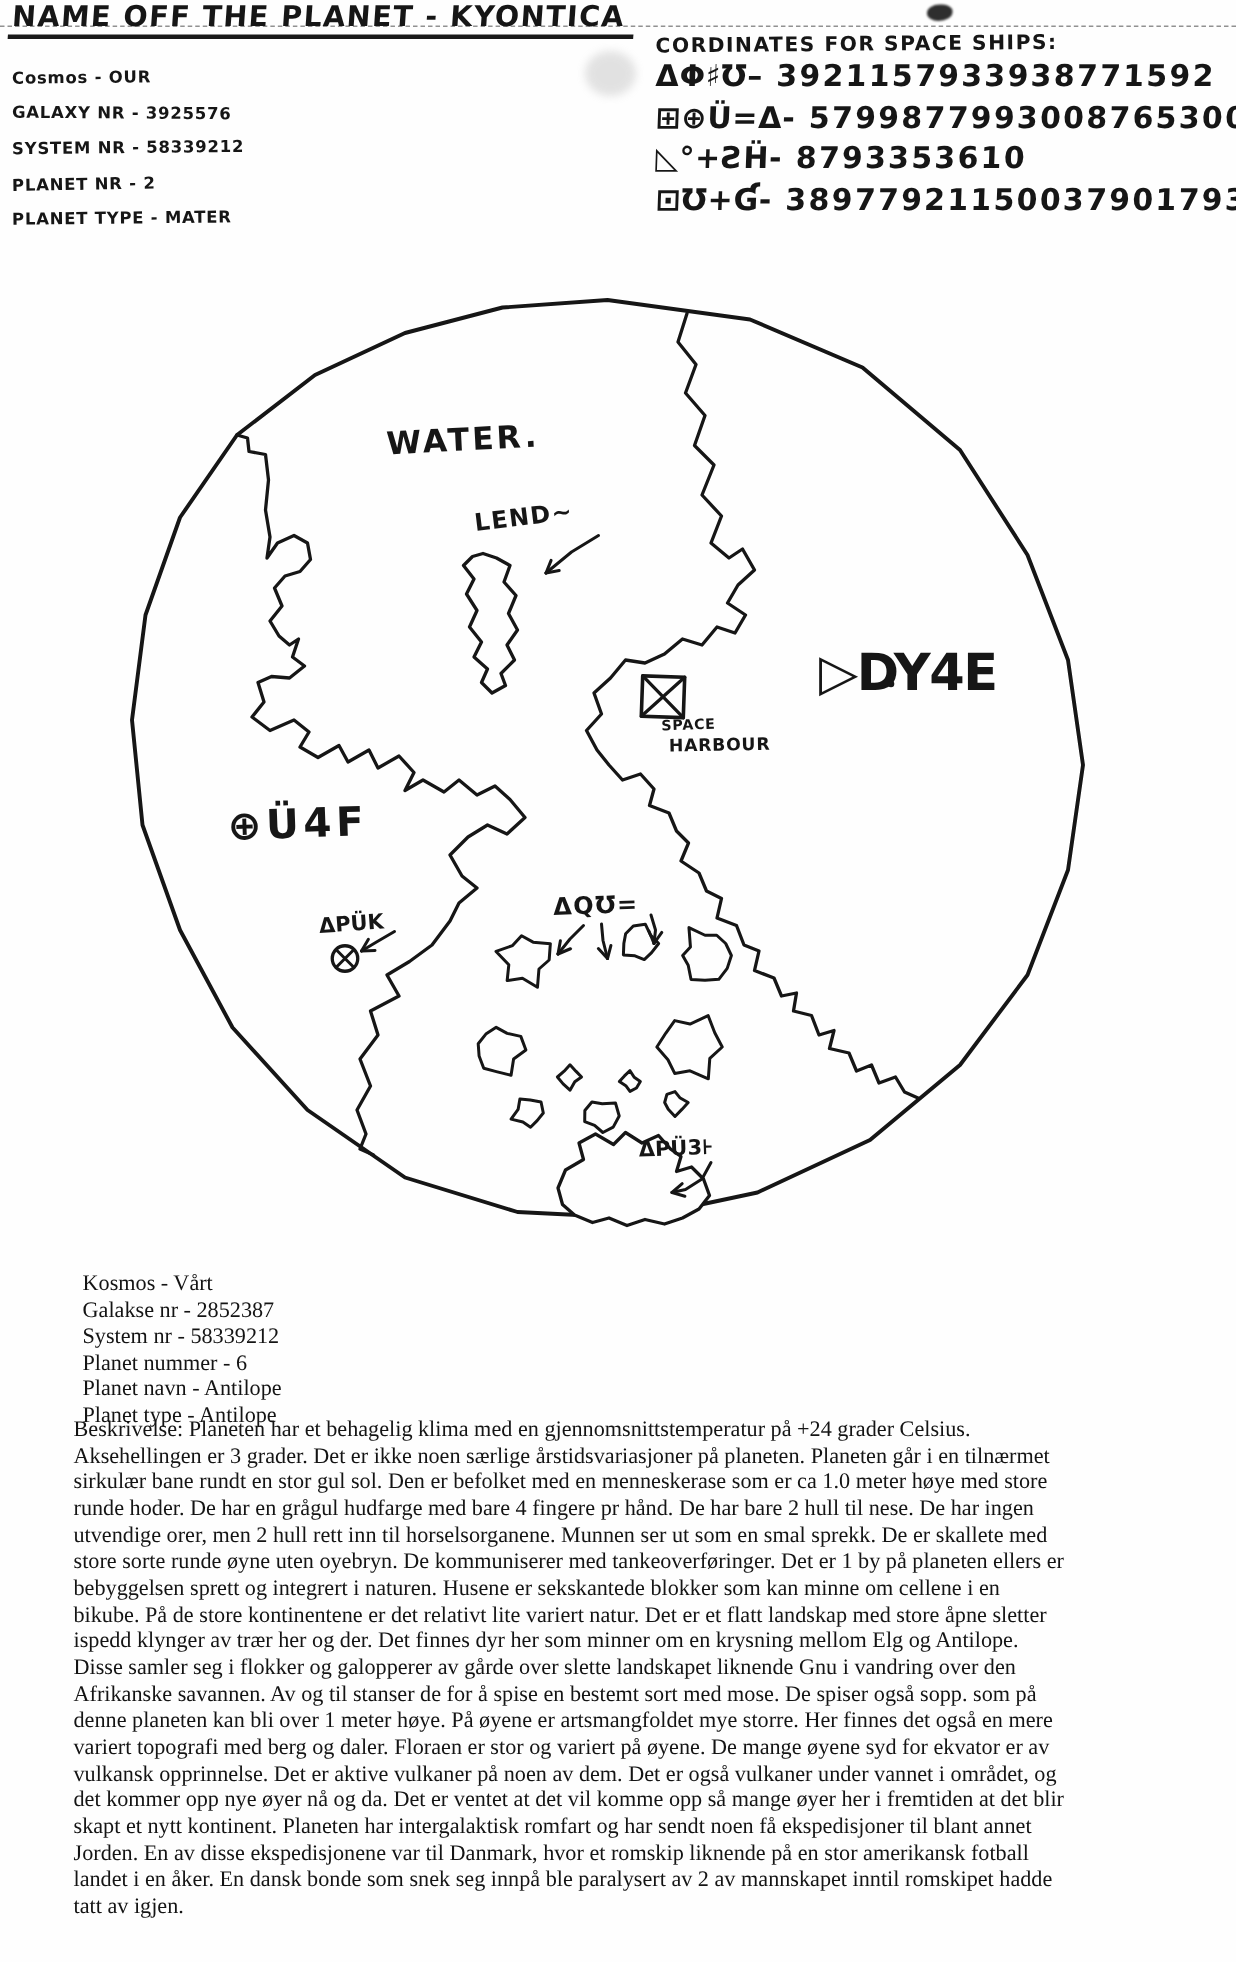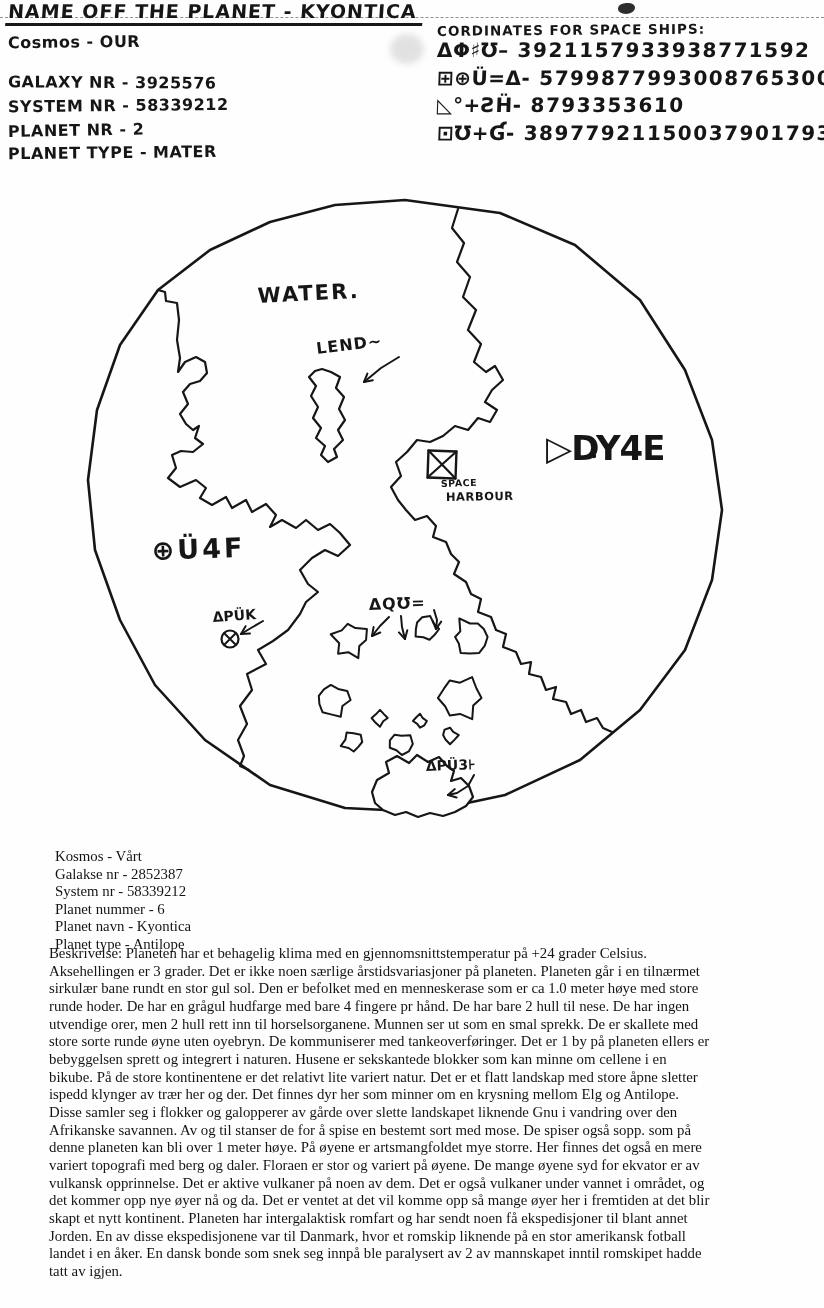--- a/index.html
+++ b/index.html
@@ -3,23 +3,23 @@
 <meta charset="utf-8">
 <style>
   html,body{margin:0;padding:0;background:#fff;}
   .page{position:relative;width:824px;height:1308px;background:#fefefe;overflow:hidden;
         font-family:"Liberation Serif",serif;color:#141414;}
   
   .hw{font-family:"DejaVu Sans",sans-serif;font-weight:700;color:#161616;}
   .title{position:absolute;left:6px;top:0px;font-size:19px;letter-spacing:1px;
          transform:skewX(-4deg);border-bottom:3px solid #191919;padding:0 6px 1px 2px;}
   .ruleline{position:absolute;left:0;top:17px;width:824px;border-top:1.6px dashed #4a4a4a;opacity:.6;}
-  .info{position:absolute;left:8px;top:30px;font-size:16px;line-height:23.5px;letter-spacing:.5px;}
+  .info{position:absolute;left:8px;top:40px;font-size:11px;line-height:23.5px;letter-spacing:.5px;}
   .info div{transform:rotate(-.6deg);}
-  .info div:nth-child(2){transform:rotate(.4deg);margin-top:17px;}
+  .info div:nth-child(2){transform:rotate(.4deg);}
   .info div:nth-child(4){transform:rotate(-1deg);}
   .coords{position:absolute;left:437px;top:21px;}
   .coords .chead{font-size:13.5px;letter-spacing:1px;transform:rotate(-.5deg);}
   .coords .cline{font-size:20px;line-height:27.5px;font-weight:700;letter-spacing:1.2px;white-space:nowrap;transform:skewX(-2deg);}
   .coords .sym{letter-spacing:.5px;}
   .coords .num{letter-spacing:1.5px;}
   .blob1{position:absolute;left:618px;top:3px;width:17px;height:11px;background:#2e2e2e;border-radius:50% 40% 55% 45%;filter:blur(.6px);}
   .smudge{position:absolute;left:390px;top:34px;width:34px;height:30px;background:#9a9a9a;opacity:.28;border-radius:50%;filter:blur(3px);}
   #map-svg{position:absolute;left:55px;top:190px;}
   .summary{position:absolute;left:55px;top:848px;font-size:14.8px;line-height:17.6px;}
@@ -101,21 +101,21 @@
       <path fill="none" stroke="#161616" stroke-width="2.2" stroke-linejoin="round" stroke-linecap="round" d="M 428 451 L 456 478 M 456 451 L 428 478" transform="rotate(2 442 464.5)"></path>
       <circle fill="none" stroke="#161616" stroke-width="2.2" stroke-linejoin="round" stroke-linecap="round" cx="230" cy="639" r="8.5"></circle>
       <path fill="none" stroke="#161616" stroke-width="2" stroke-linejoin="round" stroke-linecap="round" d="M 224.5 633.5 L 235.5 644.5 M 235.5 633.5 L 224.5 644.5"></path>
     </svg>
 
   <div class="summary">
     <div>Kosmos - Vårt</div>
     <div>Galakse nr - 2852387</div>
     <div>System nr - 58339212</div>
     <div>Planet nummer - 6</div>
-    <div>Planet navn - Kyontica</div>
+    <div>Planet navn - Antilope</div>
     <div>Planet type - Antilope</div>
   </div>
 
   <div class="desc">Beskrivelse: Planeten har et behagelig klima med en gjennomsnittstemperatur på +24 grader Celsius.
 Aksehellingen er 3 grader. Det er ikke noen særlige årstidsvariasjoner på planeten. Planeten går i en tilnærmet
 sirkulær bane rundt en stor gul sol. Den er befolket med en menneskerase som er ca 1.0 meter høye med store
 runde hoder. De har en grågul hudfarge med bare 4 fingere pr hånd. De har bare 2 hull til nese. De har ingen
 utvendige orer, men 2 hull rett inn til horselsorganene. Munnen ser ut som en smal sprekk.  De er skallete med
 store sorte runde øyne uten oyebryn. De kommuniserer med tankeoverføringer. Det er 1 by på planeten ellers er
 bebyggelsen sprett og integrert i naturen. Husene er sekskantede blokker som kan minne om cellene i en

